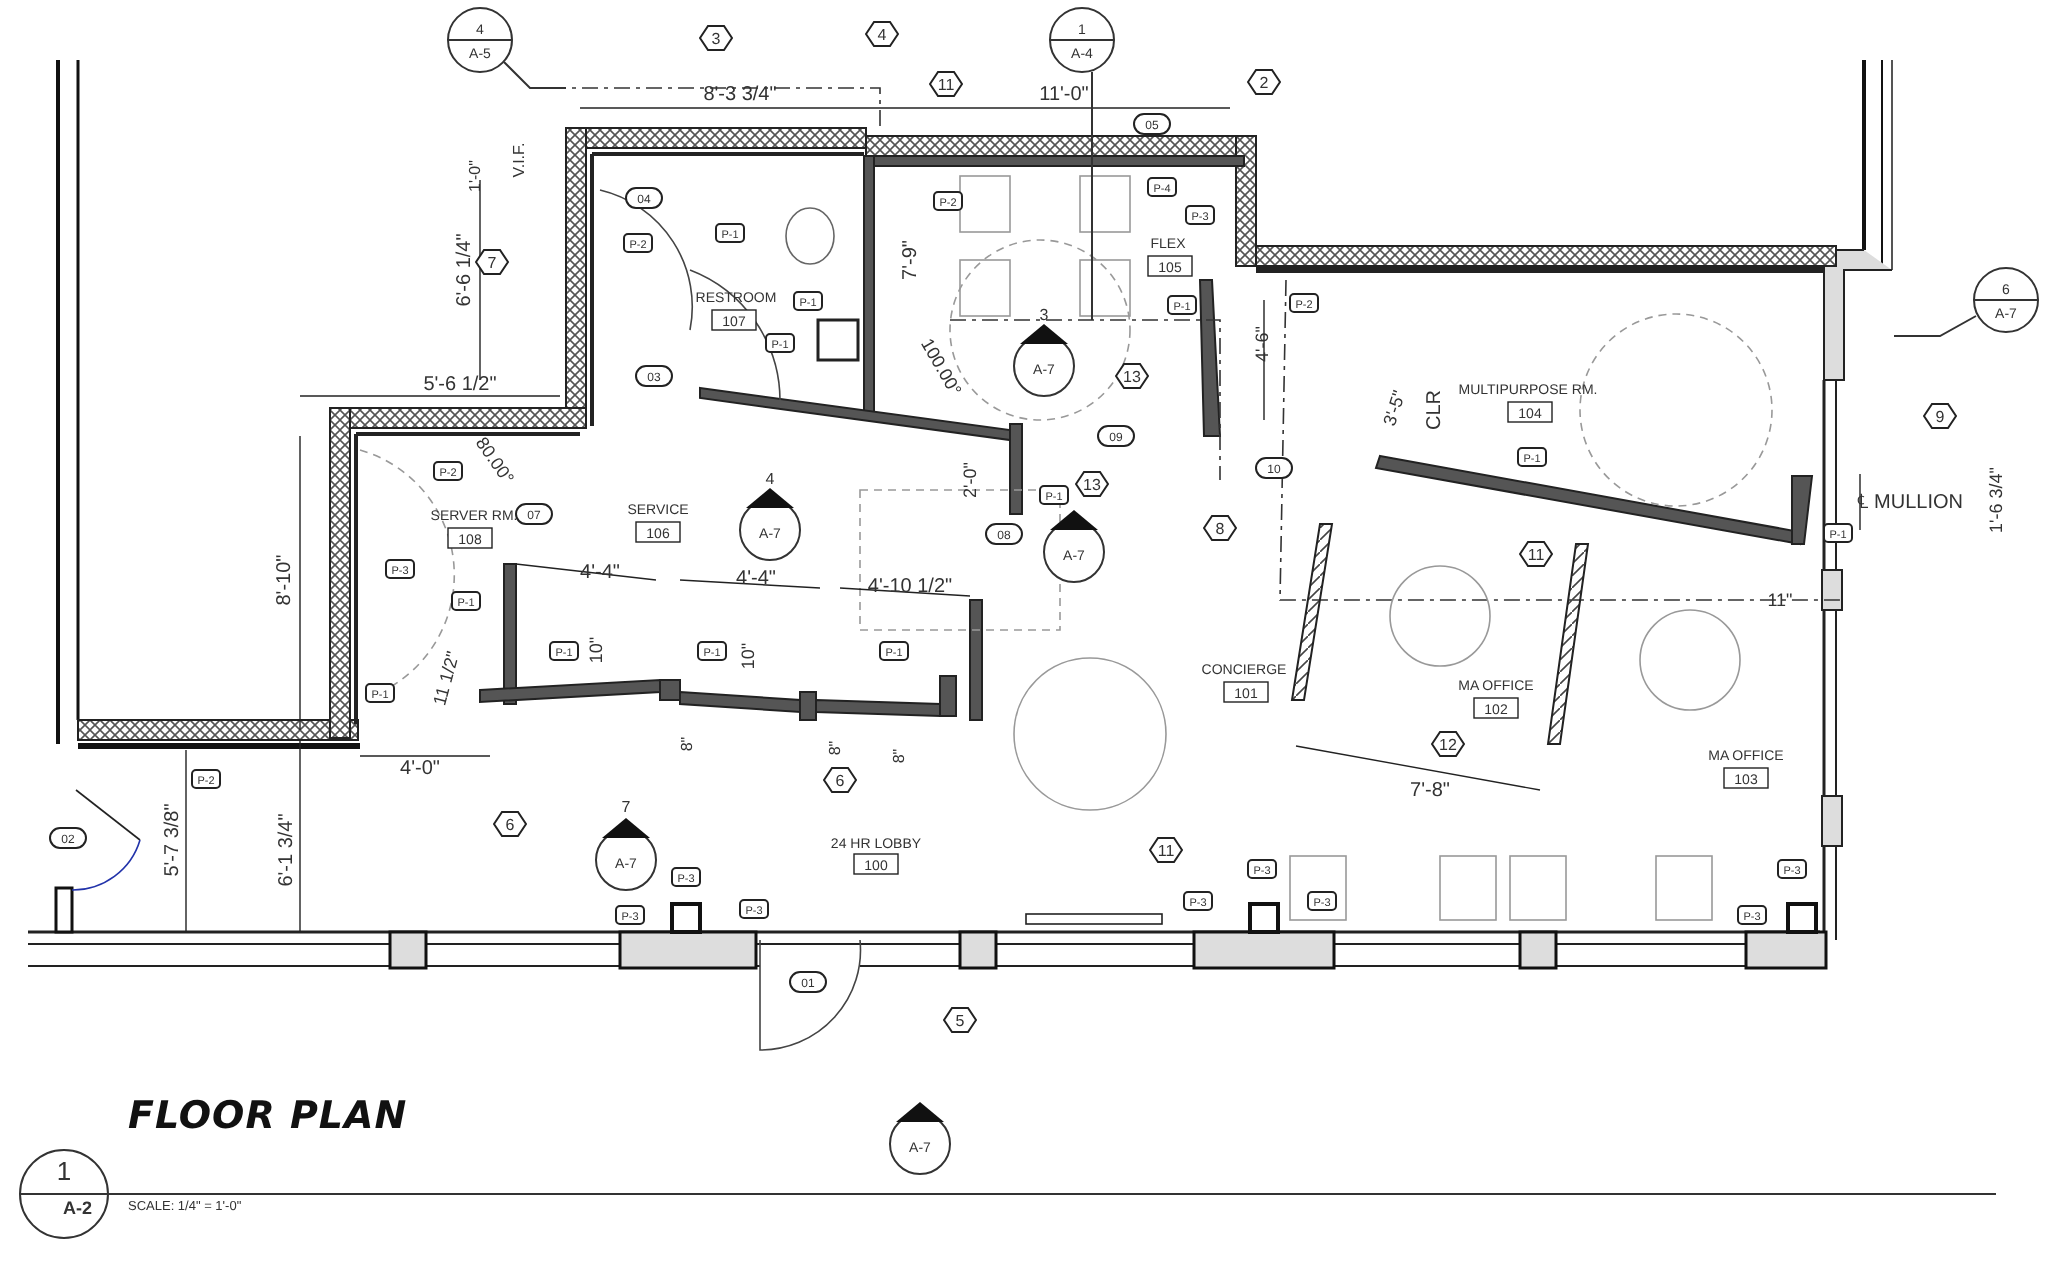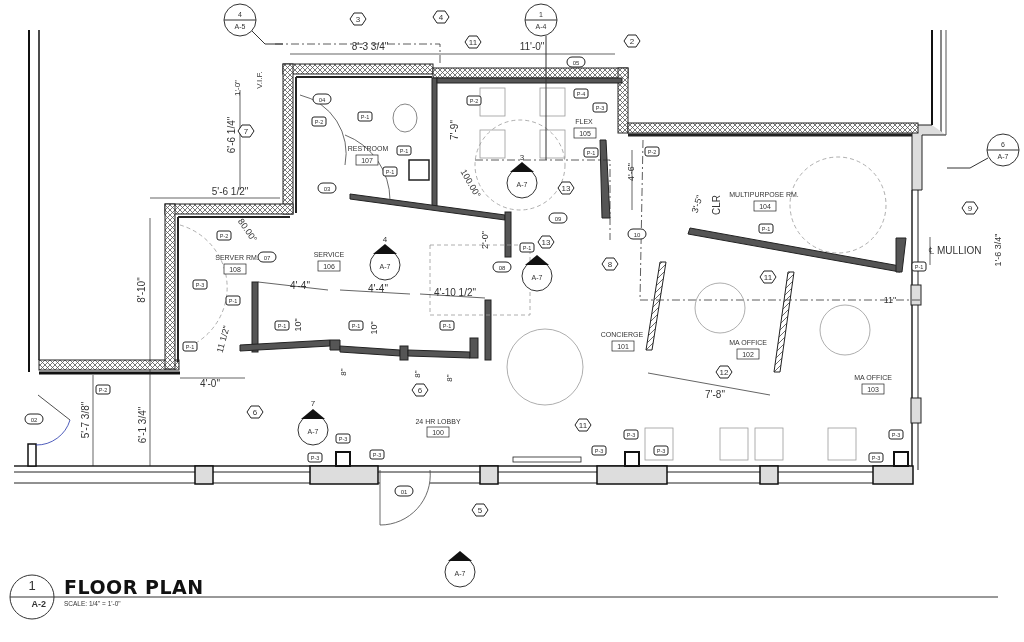--- a/index.html
+++ b/index.html
@@ -1,21 +1,21 @@
 <!DOCTYPE html>
 <html><head>
 <meta charset="utf-8">
 <style>
   html, body { margin:0; padding:0; background:#ffffff; }
   body { width:1024px; height:642px; position:relative; overflow:hidden;
          font-family:"Liberation Sans", sans-serif; color:#222; }
   svg { position:absolute; left:0; top:0; }
   .t { font-family:"Liberation Sans", sans-serif; fill:#333; }
-  .title-text { position:absolute; left:64px; top:576px; font-family:"DejaVu Sans", sans-serif;
-                font-weight:bold; font-size:19px; letter-spacing:0.5px; color:#111; }
+  .title-text { position:absolute; left:64px; top:547px; font-family:"DejaVu Sans", sans-serif;
+                font-weight:bold; font-size:19px; letter-spacing:0.5px; color:#111;font-style:italic; }
   .scale-text { position:absolute; left:64px; top:600px; font-size:6.5px; color:#333;
                 font-family:"Liberation Sans", sans-serif; }
   .title-num { position:absolute; left:22px; top:578px; width:20px; text-align:center;
                font-size:13px; color:#333; }
   .title-sheet { position:absolute; left:18px; top:599px; width:28px; text-align:right;
                  font-size:9px; color:#333;font-weight:bold; }
 </style>
 </head>
 <body>
 

